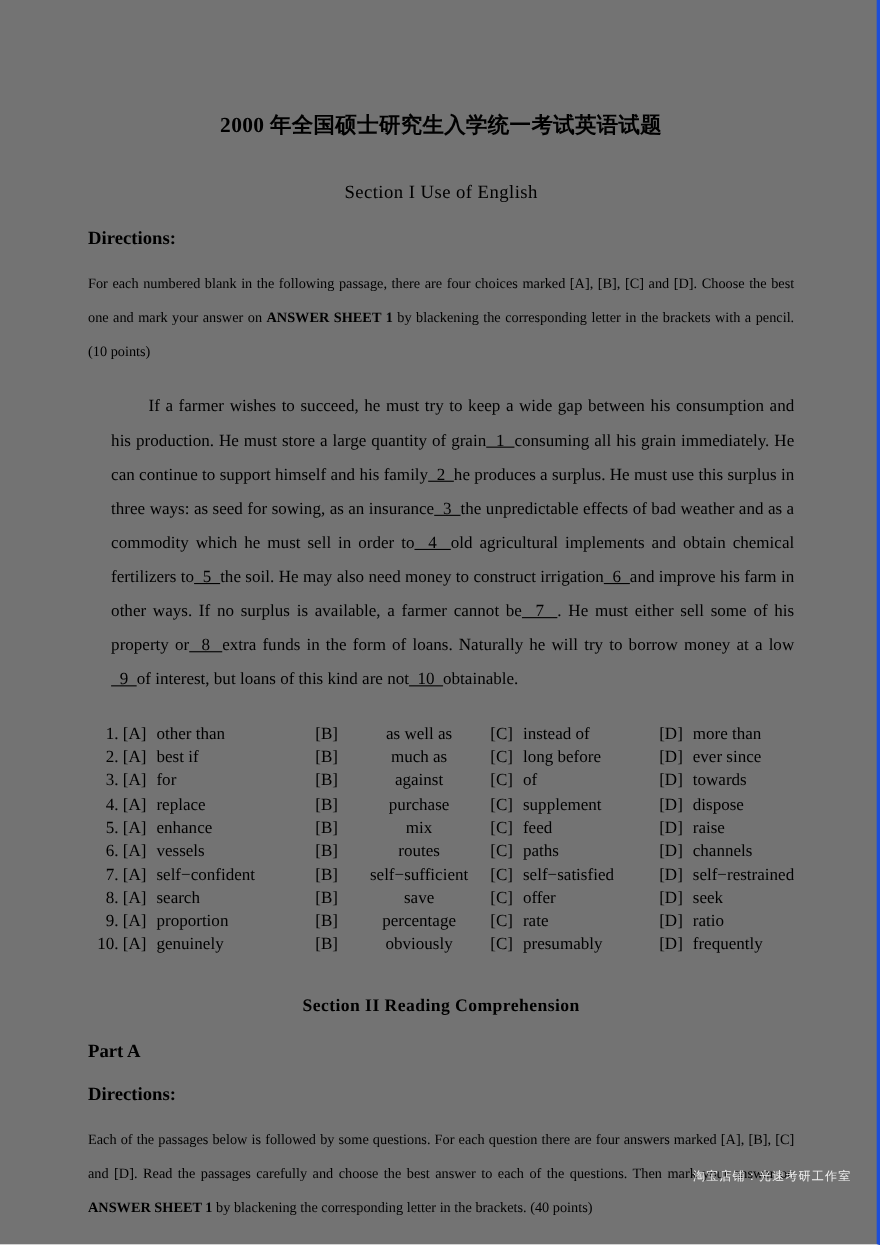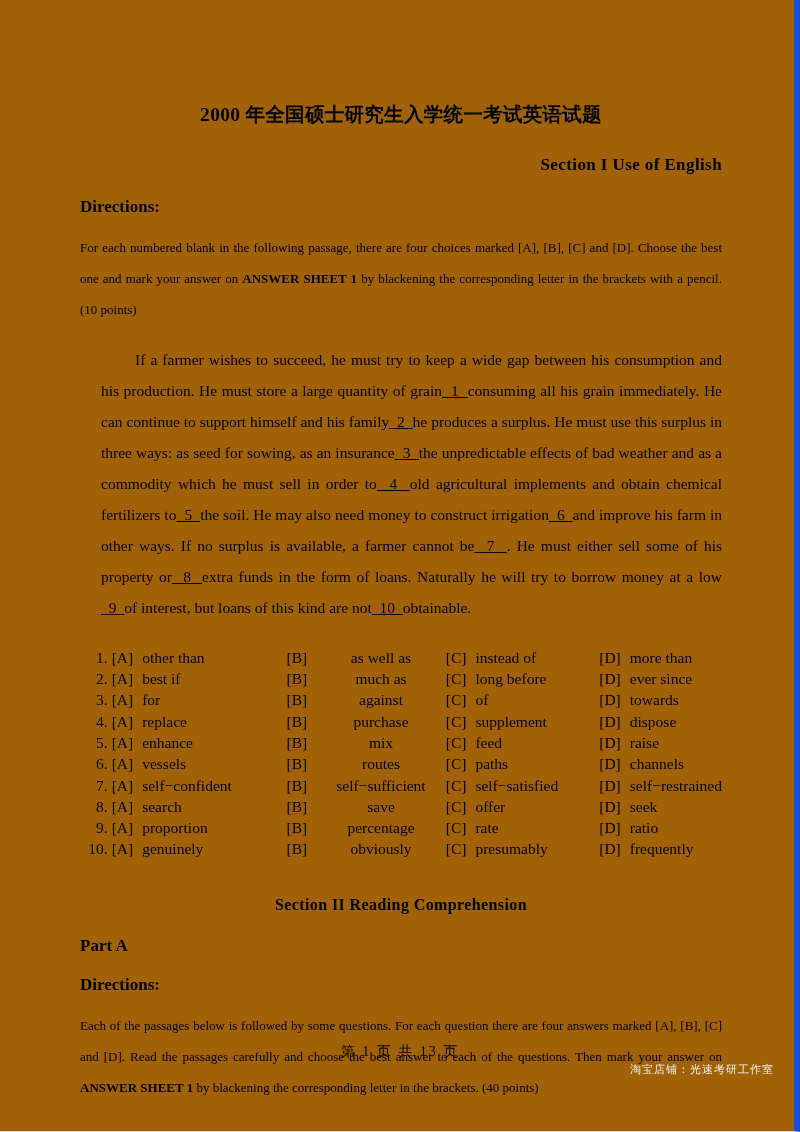--- a/index.html
+++ b/index.html
@@ -8,47 +8,47 @@
     background: #ffffff;
   }
   body {
     font-family: "Liberation Serif", "DejaVu Serif", serif;
     color: #000000;
   }
   .page {
     position: relative;
     width: 800px;
     height: 1132px;
-    background: #a16207;
+    background: #737373;
     box-sizing: border-box;
     overflow: hidden;
-    border-right: 6px solid #1d4ed8;
+    border-right: 3px solid #1d4ed8;
     border-bottom: 1px solid #dcdcdc;
   }
   .content {
     position: absolute;
     left: 80px;
     top: 0;
     width: 642px;
   }
 
   
   .doc-title {
     text-align: center;
     font-weight: bold;
     font-size: 19.5px;
     letter-spacing: 0.3px;
     margin-top: 103px;
     line-height: 1.2;
   }
   .section-heading {
-    text-align: right;
-    font-weight: bold;
+    text-align: center;
+    font-weight: normal;
     font-size: 17px;
-    margin-top: 29px;
+    margin-top: 39px;
     letter-spacing: 0.4px;
   }
   .section-heading-2 {
     text-align: center;
     font-weight: bold;
     font-size: 16px;
     margin-top: 36px;
     letter-spacing: 0.4px;
   }
 
@@ -270,15 +270,14 @@
     <div class="section-heading-2">Section  II    Reading Comprehension</div>
 
     <div class="label-bold">Part A</div>
 
     <div class="label-bold tight">Directions:</div>
 
     <div class="para"><span>Each of the passages below is followed by some questions. For each question there are four answers marked [A], [B], [C] and [D]. Read the passages carefully and choose the best answer to each of the questions. Then mark your answer on </span><b>ANSWER SHEET 1</b><span> by blackening the corresponding letter in the brackets. (40 points)</span></div>
 
   </div>
 
-  <div class="footer">第 1 页 共 13 页</div>
   <div class="watermark">淘宝店铺：光速考研工作室</div>
 </div>
 
 </body></html>

